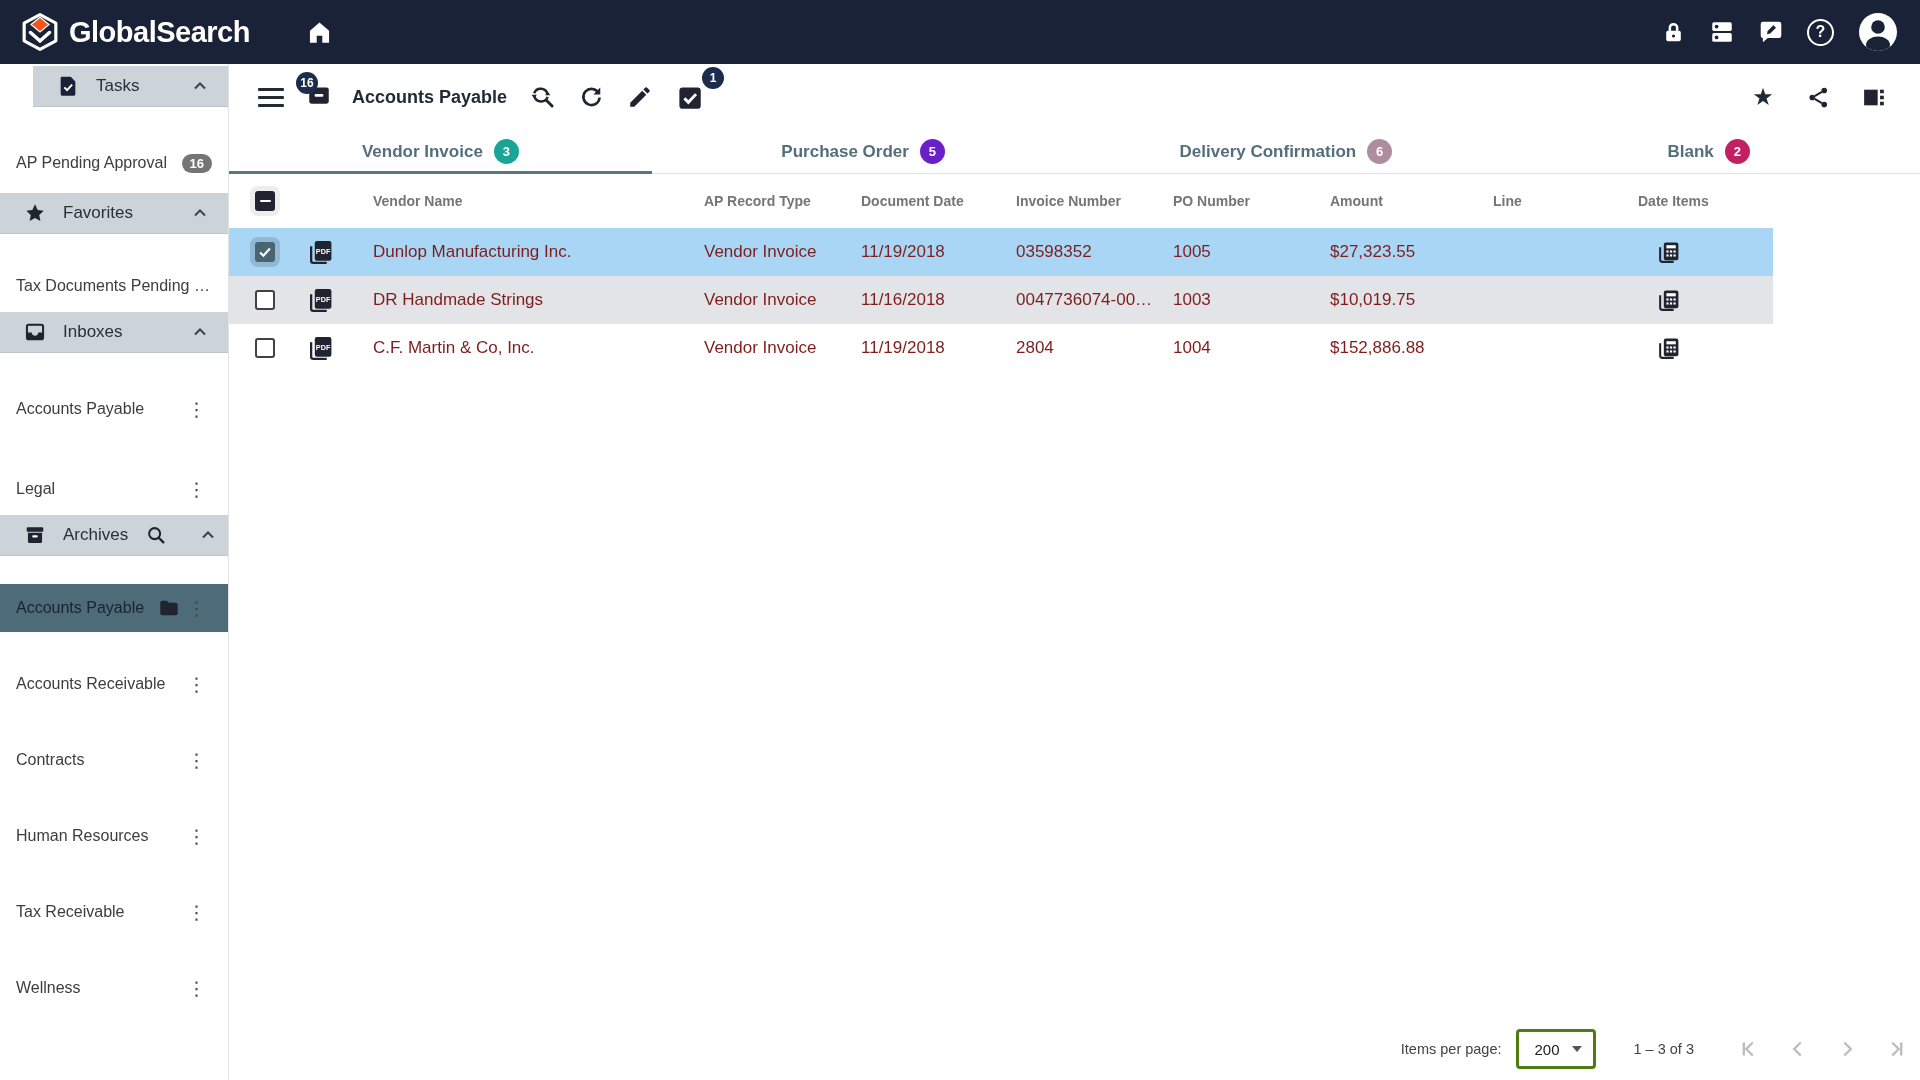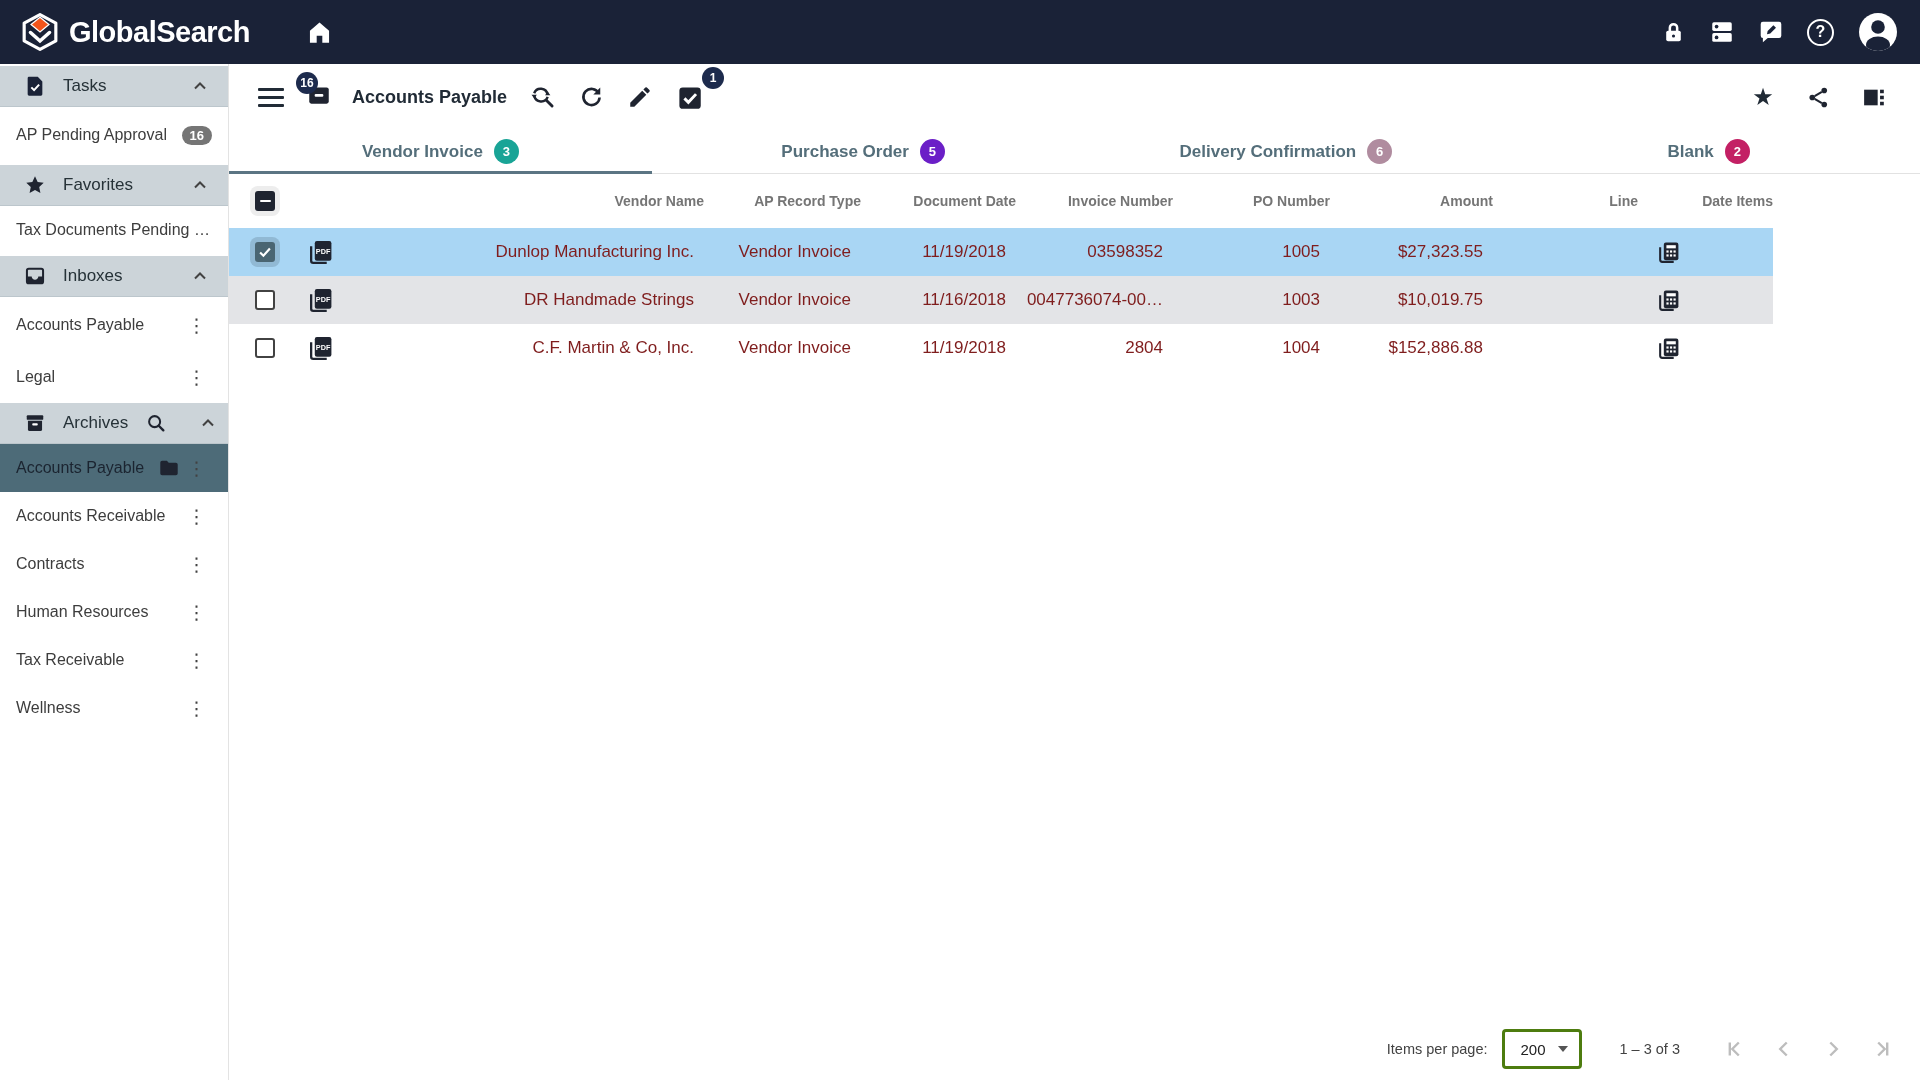--- a/index.html
+++ b/index.html
@@ -18,24 +18,24 @@
   .help-circle { width:27px; height:27px; border:2.5px solid #fff; border-radius:50%;
                  color:#fff; font-size:16px; font-weight:700; display:flex;
                  align-items:center; justify-content:center; }
 
   
   .sidebar { position:absolute; left:0; top:64px; width:229px; bottom:0;
              background:#fff; border-right:1px solid #e3e3e3; }
   .side-header { height:41px; background:#ccd4d9; display:flex; align-items:center;
                  padding:0 18px 0 24px; gap:17px; border-bottom:1px solid #bcc6cc;
                  cursor:pointer; margin-top:2px; }
-  .side-header:first-child { margin-top:2px; }
+  .side-header:first-child { margin-top:2px;margin-left:33px; }
   .side-header-label { font-size:17px; color:#263238; font-weight:500; flex:1; }
   .side-item { height:48px; display:flex; align-items:center; padding:0 16px;
-               cursor:pointer; }
+               cursor:pointer;margin-top:28px; }
   .side-item-label { font-size:16px; color:#3d3d3d; white-space:nowrap;
                      overflow:hidden; text-overflow:ellipsis; }
   .side-item.pad { height:56px; }
   .count-pill { margin-left:auto; background:#757575; color:#fff; font-size:13px;
                 font-weight:700; border-radius:10px; padding:2px 8px; }
   .kebab { margin-left:auto; color:#424242; font-size:19px; line-height:1;
            cursor:pointer; padding:4px 6px; }
   .side-item.selected { background:#4d6b78; }
   .side-item.selected .side-item-label { color:#1b2430; font-weight:500; }
   .folder-ic { margin-left:14px; display:flex; }
@@ -68,21 +68,21 @@
          position:relative; cursor:pointer; }
   .tab-label { font-size:17px; font-weight:600; color:#546e7a; }
   .tab-badge { width:25px; height:25px; border-radius:50%; color:#fff; font-size:13px;
                font-weight:700; display:flex; align-items:center; justify-content:center; }
   .tab.active::after { content:""; position:absolute; left:0; right:0; bottom:-1px;
                        height:3px; background:#5b7583; }
 
   
   .grid-row { display:grid;
     grid-template-columns:52px 66px 331px 157px 155px 157px 157px 163px 145px 135px;
-    padding-left:26px; width:1544px; align-items:center;text-align:right; }
+    padding-left:26px; width:1544px; align-items:center; }
   .thead { height:54px; }
   .th { font-size:14px; font-weight:700; color:#757575; }
   .trow { height:48px; cursor:pointer; }
   .trow.sel { background:#a9d6f4; }
   .trow.alt { background:#e3e4e7; }
   .td { font-size:17px; color:#7f1d1d; white-space:nowrap; overflow:hidden;
         text-overflow:ellipsis; padding-right:10px; }
   .cb { width:20px; height:20px; border:2px solid #424242; border-radius:3px;
         background:#fff; cursor:pointer; }
   .cb-ind { width:20px; height:20px; border-radius:3px; background:#1f2430;
@@ -90,21 +90,21 @@
             box-shadow:0 0 0 5px rgba(0,0,0,0.07); }
   .cb-ind .bar { width:11px; height:2.6px; background:#fff; border-radius:1px; }
   .cb-checked { width:20px; height:20px; border-radius:3px; background:#4a6572;
                 display:flex; align-items:center; justify-content:center; cursor:pointer;
                 box-shadow:0 0 0 5px rgba(90,120,140,0.30); }
   .cell-icon { display:flex; align-items:center; cursor:pointer; }
   .li-pad { padding-left:18px; }
 
   
   .pagebar { position:absolute; left:0; right:0; bottom:0; height:62px; display:flex;
-             align-items:center; justify-content:flex-end; padding-right:14px;
+             align-items:center; justify-content:flex-end; 
              background:#fff; }
   .pp-label { font-size:14.5px; color:#424242; }
   .pp-select { margin-left:14px; width:80px; height:40px; border:3px solid #4d7c0f;
                border-radius:4px; display:flex; align-items:center; padding:0 12px 0 16px;
                cursor:pointer; gap:12px; }
   .pp-value { font-size:15px; color:#212121; flex:1; }
   .caret-down { width:0; height:0; border-left:5.5px solid transparent;
                 border-right:5.5px solid transparent; border-top:6.5px solid #555; }
   .pp-range { font-size:14.5px; color:#424242; margin-left:38px; }
   .pager-nav { display:flex; align-items:center; margin-left:30px; }

